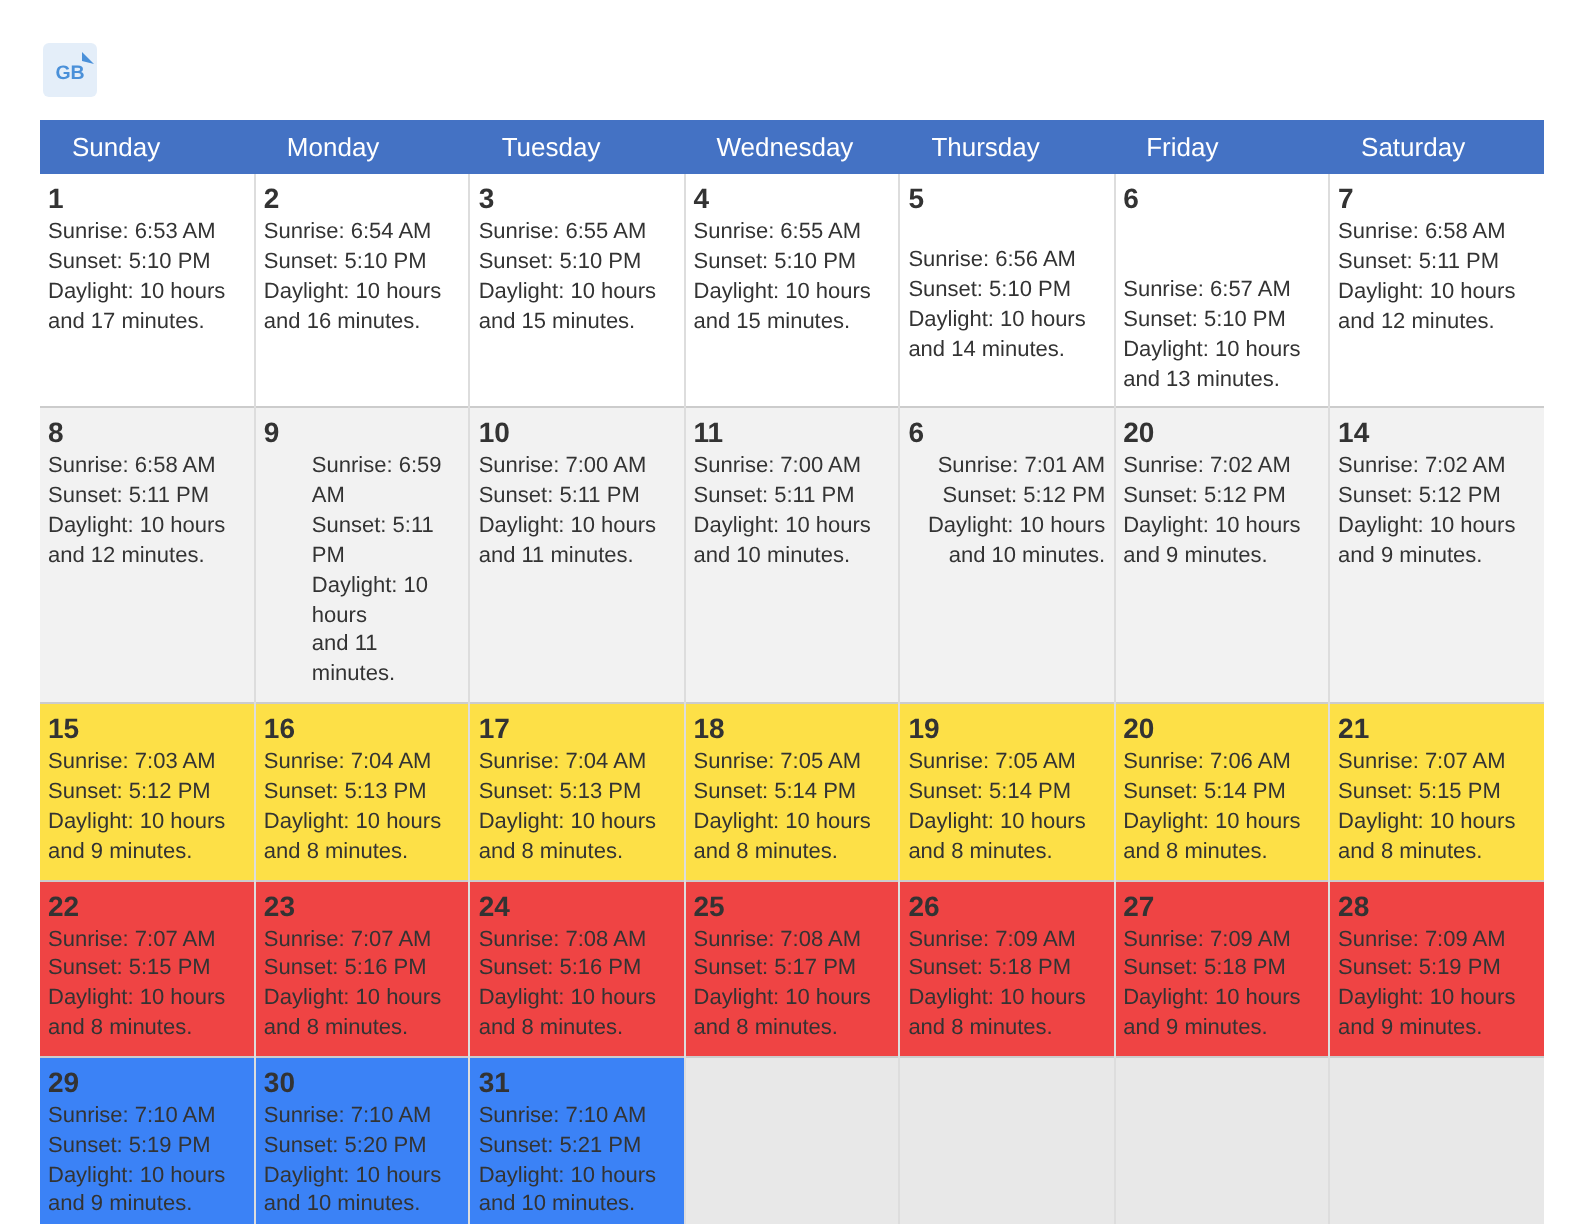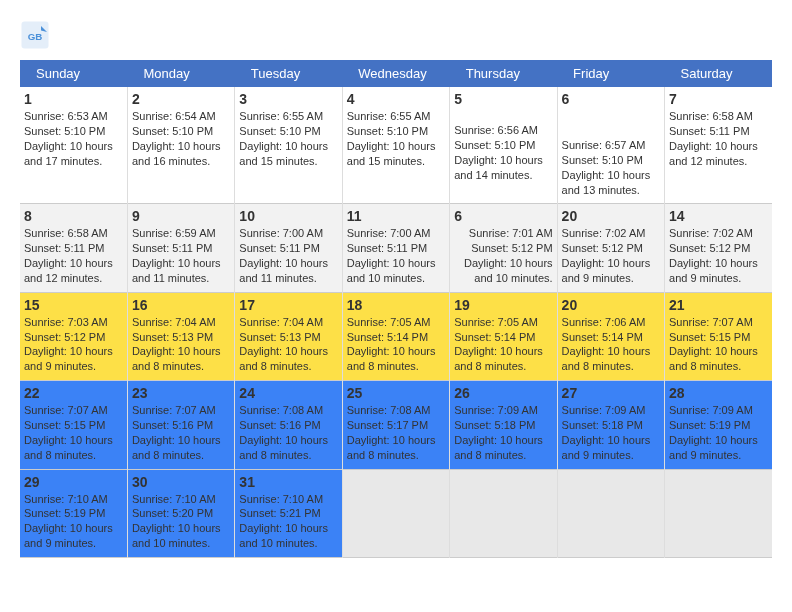--- a/index.html
+++ b/index.html
@@ -90,21 +90,21 @@
       font-size: 11px;
       line-height: 1.35;
     }
     .empty-cell {
       background-color: #f0f0f0;
     }
     
     .row-week1 td { background-color: #ffffff; }
     .row-week2 td { background-color: #f2f2f2; }
     .row-week3 td { background-color: #fde047; }
-    .row-week4 td { background-color: #3b82f6; }
+    .row-week4 td { background-color: #ef4444; }
     .row-week5 td { background-color: #3b82f6; }
     .empty-cell { background-color: #e8e8e8 !important; }
   </style>
 </head>
 <body>
 
 <div class="header">
   <div class="logo">
     <svg class="logo-icon" viewBox="0 0 40 40">
       <rect x="2" y="2" width="36" height="36" rx="4" fill="#4a90d9" opacity="0.15"></rect>
@@ -191,21 +191,21 @@
       <tr class="row-week2">
         <td>
           <span class="day-num">8</span>
           <div class="day-info" style="white-space: pre-line;">Sunrise: 6:58 AM
 Sunset: 5:11 PM
 Daylight: 10 hours
 and 12 minutes.</div>
         </td>
         <td>
           <span class="day-num">9</span>
-          <div class="day-info" style="white-space: pre-line;">Sunrise: 6:59 AM
+          <div class="day-info" style="white-space: pre-line; margin-left: 24px;">Sunrise: 6:59 AM
 Sunset: 5:11 PM
 Daylight: 10 hours
 and 11 minutes.</div>
         </td>
         <td>
           <span class="day-num">10</span>
           <div class="day-info" style="white-space: pre-line;">Sunrise: 7:00 AM
 Sunset: 5:11 PM
 Daylight: 10 hours
 and 11 minutes.</div>

